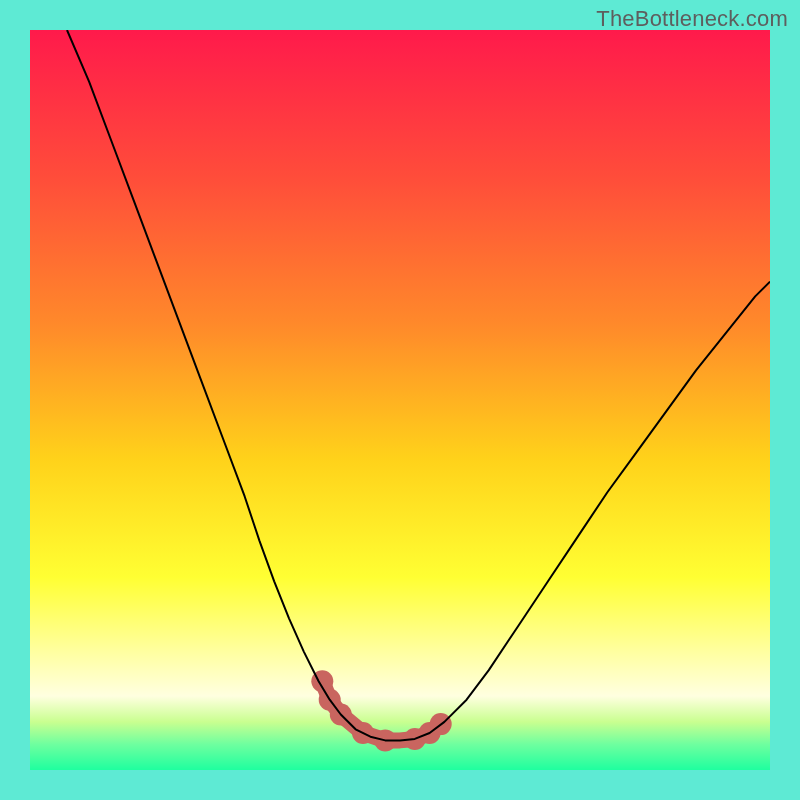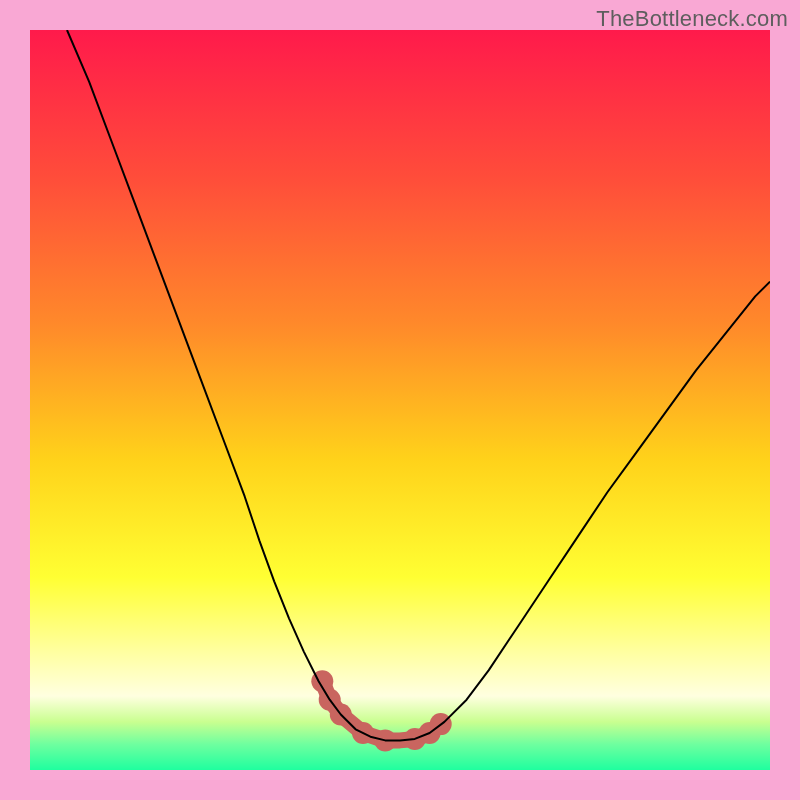--- a/index.html
+++ b/index.html
@@ -10,21 +10,21 @@
     overflow: hidden;
     background: #000;
     font-family: Arial, Helvetica, sans-serif;
   }
   .frame {
     position: absolute;
     left: 0;
     top: 0;
     width: 800px;
     height: 800px;
-    background: #f9a8d4;
+    background: #5eead4;
   }
   .plot {
     position: absolute;
     left: 30px;
     top: 30px;
     width: 740px;
     height: 740px;
     overflow: hidden;
   }
   .gradient {

